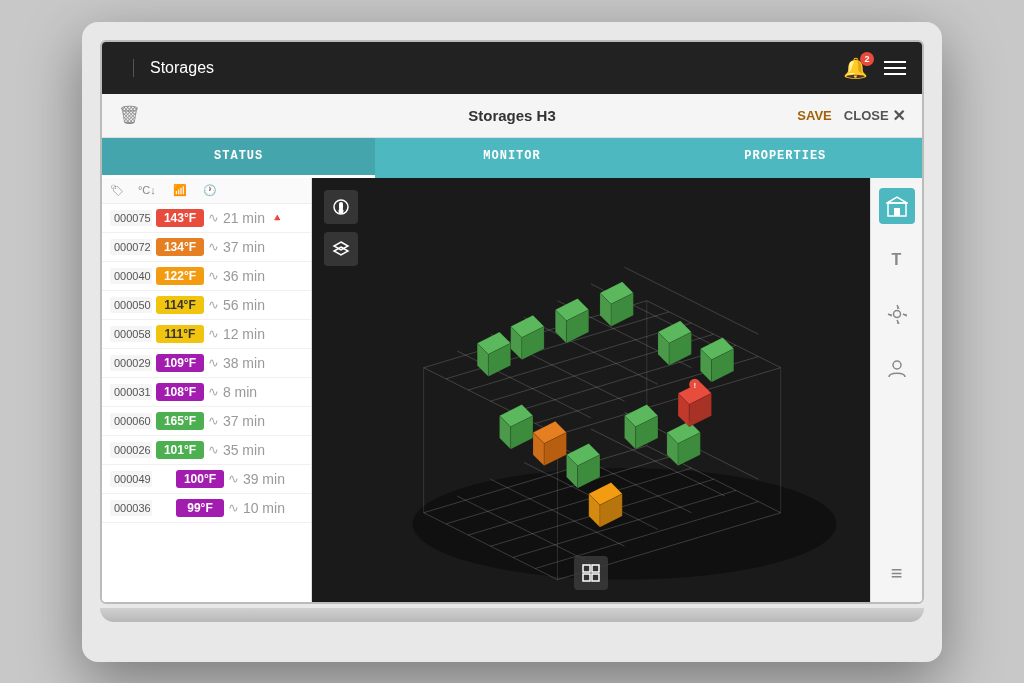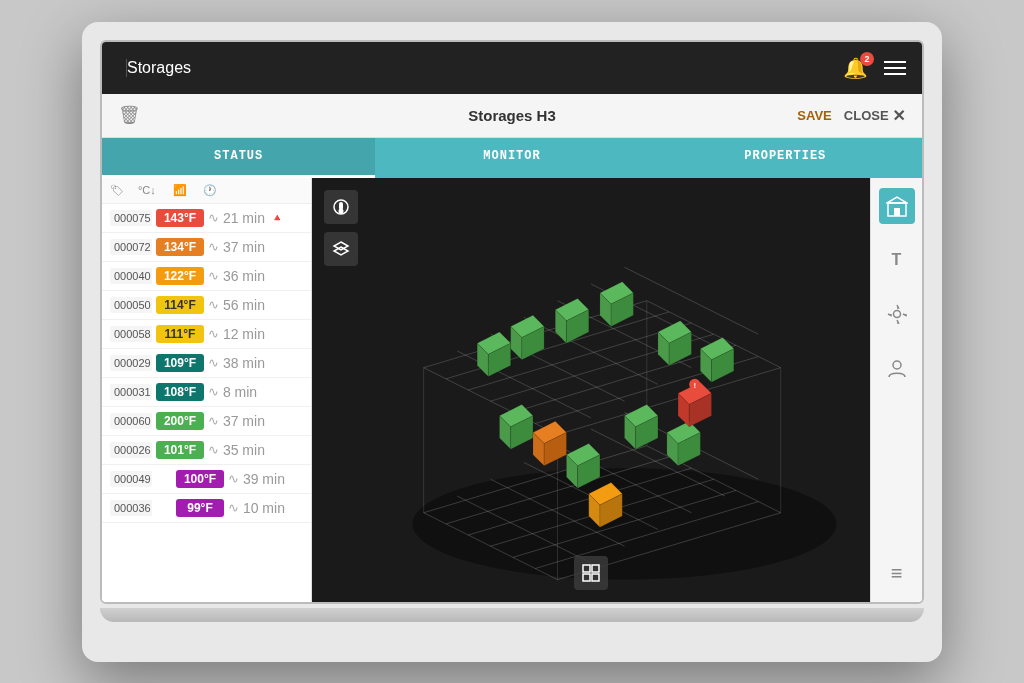--- a/index.html
+++ b/index.html
@@ -69,21 +69,22 @@
     }
     .logo-text {
       color: #fff;
       font-weight: 900;
       font-size: 20px;
       letter-spacing: 2px;
     }
     .topbar-title {
       color: #fff;
       font-size: 16px;
-      margin-left: 8px;
+      margin-left: 15px;
+      padding-left: 16px;
       border-left: 1px solid #555;
     }
     .topbar-spacer { flex: 1; }
     .topbar-bell {
       position: relative;
       color: #fff;
       font-size: 20px;
       cursor: pointer;
       margin-right: 16px;
     }
@@ -250,21 +251,21 @@
     }
     .sensor-alert {
       color: #e74c3c;
       font-size: 12px;
       margin-left: auto;
     }
     .temp-red { background: #e74c3c; }
     .temp-orange { background: #e67e22; }
     .temp-yellow-orange { background: #f39c12; }
     .temp-yellow { background: #f1c40f; color: #333; }
-    .temp-yellow-green { background: #0f766e; }
+    .temp-yellow-green { background: #a21caf; }
     .temp-green { background: #4caf50; }
     .temp-light-green { background: #a21caf; margin-left: 20px; }
 
     
     .view-3d {
       flex: 1;
       background: #1a1a1a;
       position: relative;
       overflow: hidden;
     }
@@ -465,21 +466,21 @@
                     <span class="sensor-time">38 min</span>
                   </div>
                   <div class="sensor-row">
                     <span class="sensor-id">000031</span>
                     <span class="sensor-temp temp-yellow-green">108°F</span>
                     <span class="sensor-wifi" style="font-size: 13px;">∿</span>
                     <span class="sensor-time">8 min</span>
                   </div>
                   <div class="sensor-row">
                     <span class="sensor-id">000060</span>
-                    <span class="sensor-temp temp-green">200°F</span>
+                    <span class="sensor-temp temp-green">165°F</span>
                     <span class="sensor-wifi" style="font-size: 13px;">∿</span>
                     <span class="sensor-time">37 min</span>
                   </div>
                   <div class="sensor-row">
                     <span class="sensor-id">000026</span>
                     <span class="sensor-temp temp-green">101°F</span>
                     <span class="sensor-wifi" style="font-size: 13px;">∿</span>
                     <span class="sensor-time">35 min</span>
                   </div>
                   <div class="sensor-row">

